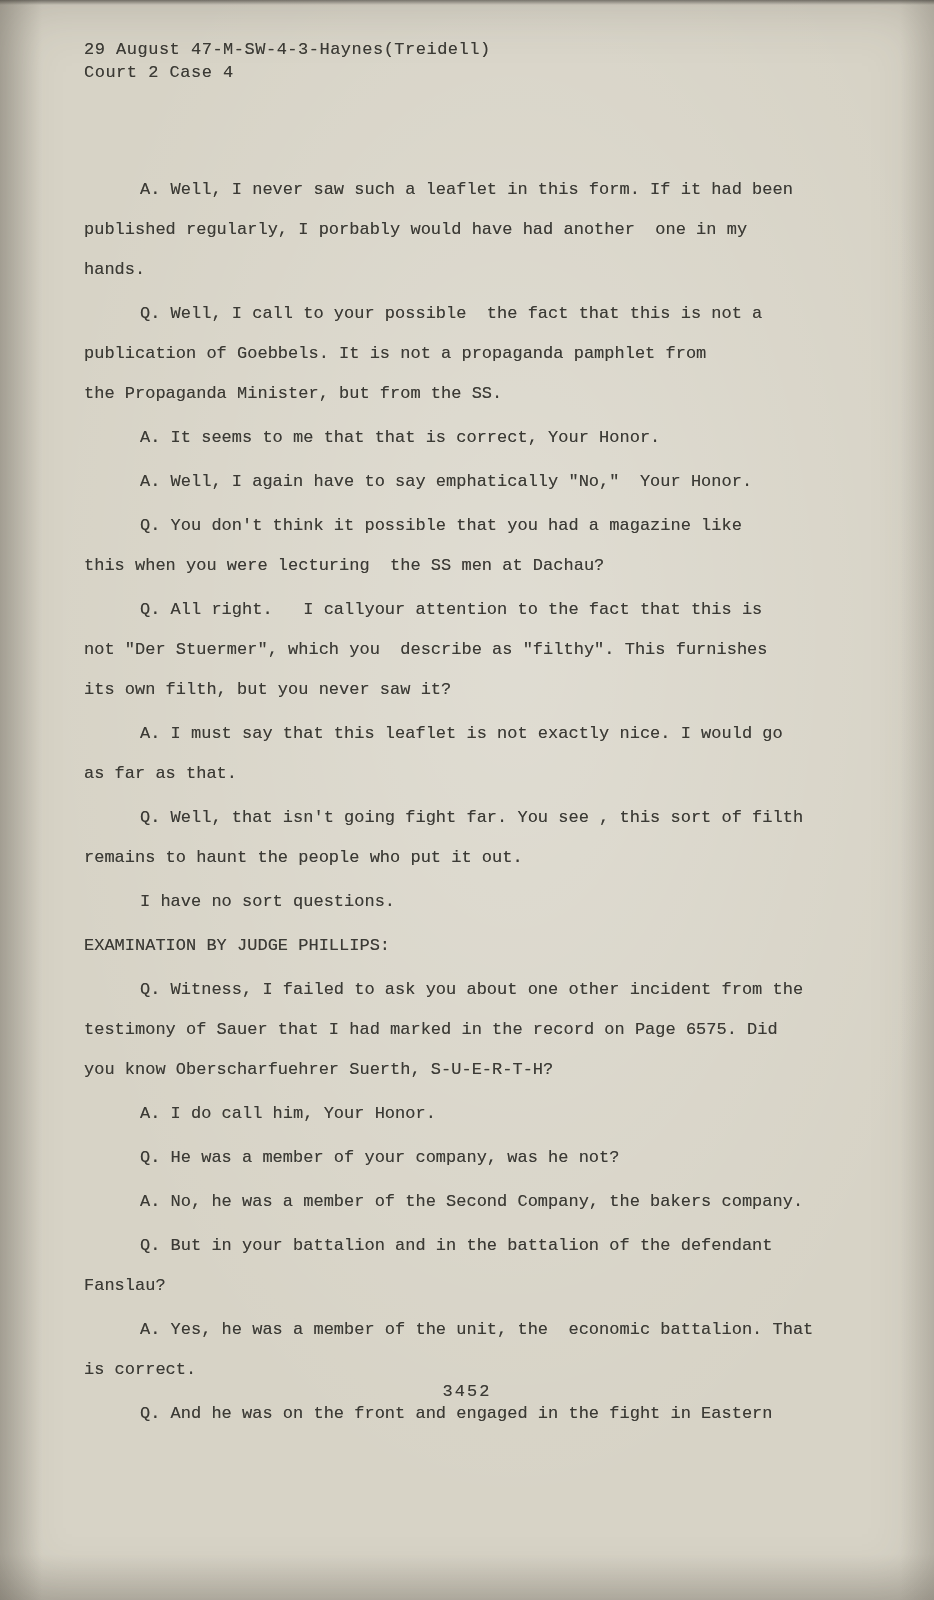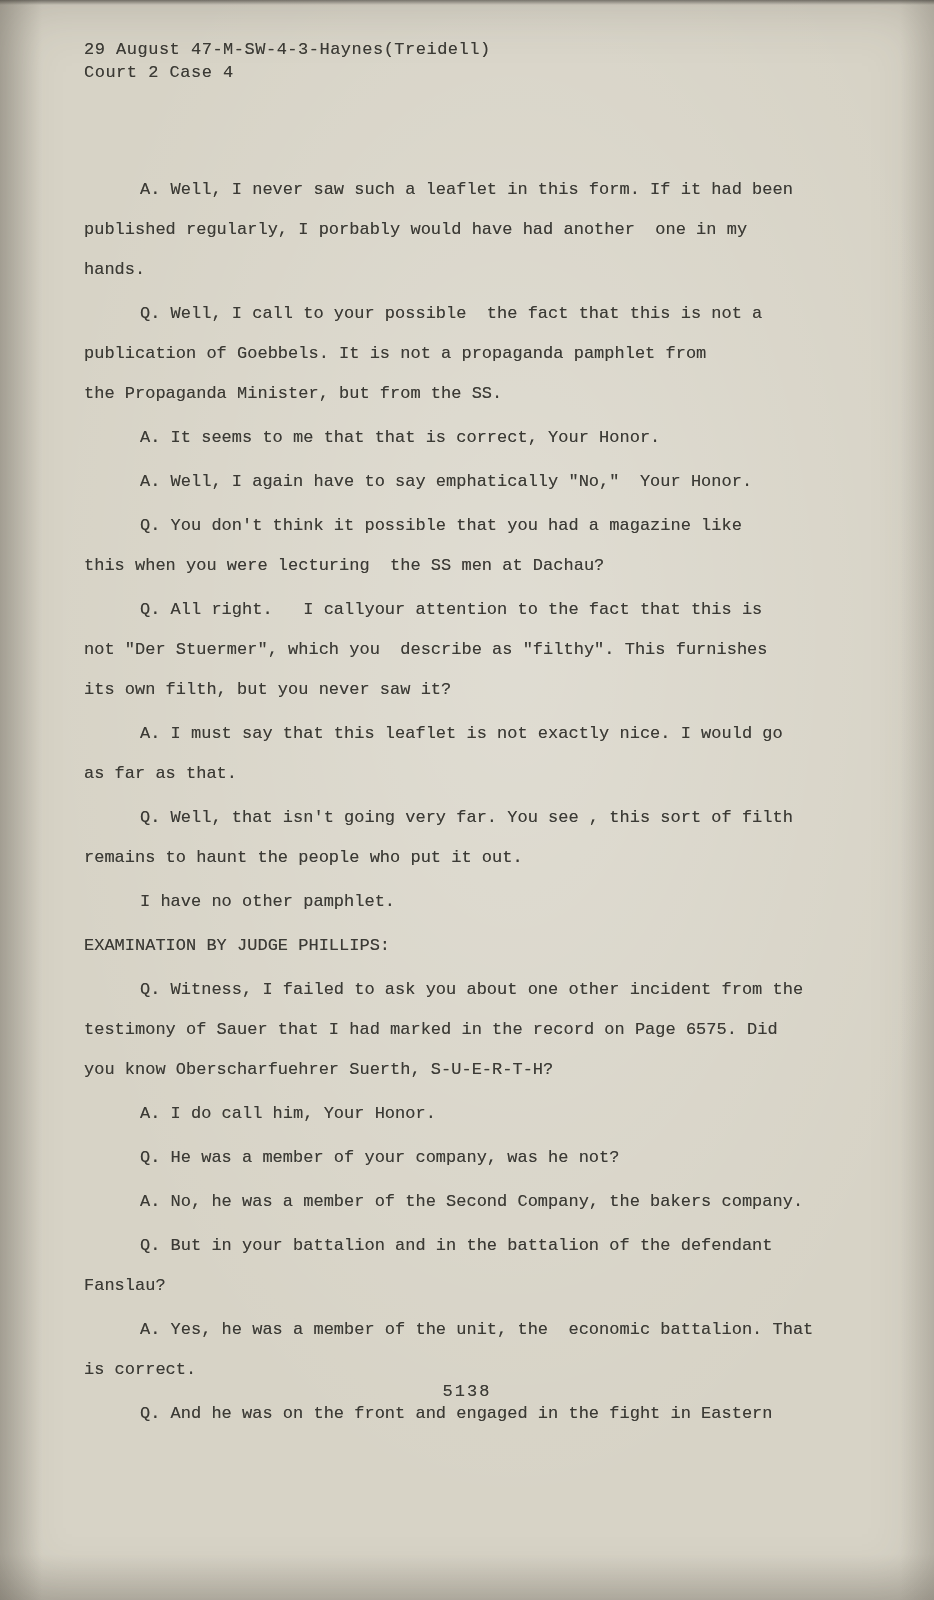--- a/index.html
+++ b/index.html
@@ -74,31 +74,31 @@
 the Propaganda Minister, but from the SS.</p>
       <p class="para indent">A. It seems to me that that is correct, Your Honor.</p>
       <p class="para indent">A. Well, I again have to say emphatically "No,"  Your Honor.</p>
       <p class="para indent">Q. You don't think it possible that you had a magazine like
 this when you were lecturing  the SS men at Dachau?</p>
       <p class="para indent">Q. All right.   I callyour attention to the fact that this is
 not "Der Stuermer", which you  describe as "filthy". This furnishes
 its own filth, but you never saw it?</p>
       <p class="para indent">A. I must say that this leaflet is not exactly nice. I would go
 as far as that.</p>
-      <p class="para indent">Q. Well, that isn't going very far. You see , this sort of filth
+      <p class="para indent">Q. Well, that isn't going fight far. You see , this sort of filth
 remains to haunt the people who put it out.</p>
-      <p class="para indent">I have no other pamphlet.</p>
+      <p class="para indent">I have no sort questions.</p>
       <p class="para">EXAMINATION BY JUDGE PHILLIPS:</p>
       <p class="para indent">Q. Witness, I failed to ask you about one other incident from the
 testimony of Sauer that I had marked in the record on Page 6575. Did
 you know Oberscharfuehrer Suerth, S-U-E-R-T-H?</p>
       <p class="para indent">A. I do call him, Your Honor.</p>
       <p class="para indent">Q. He was a member of your company, was he not?</p>
       <p class="para indent">A. No, he was a member of the Second Company, the bakers company.</p>
       <p class="para indent">Q. But in your battalion and in the battalion of the defendant
 Fanslau?</p>
       <p class="para indent">A. Yes, he was a member of the unit, the  economic battalion. That
 is correct.</p>
       <p class="para indent">Q. And he was on the front and engaged in the fight in Eastern</p>
     </main>
 
-  <footer class="doc-footer">5138</footer>
+  <footer class="doc-footer">3452</footer>
 </div>
 
 </body></html>

